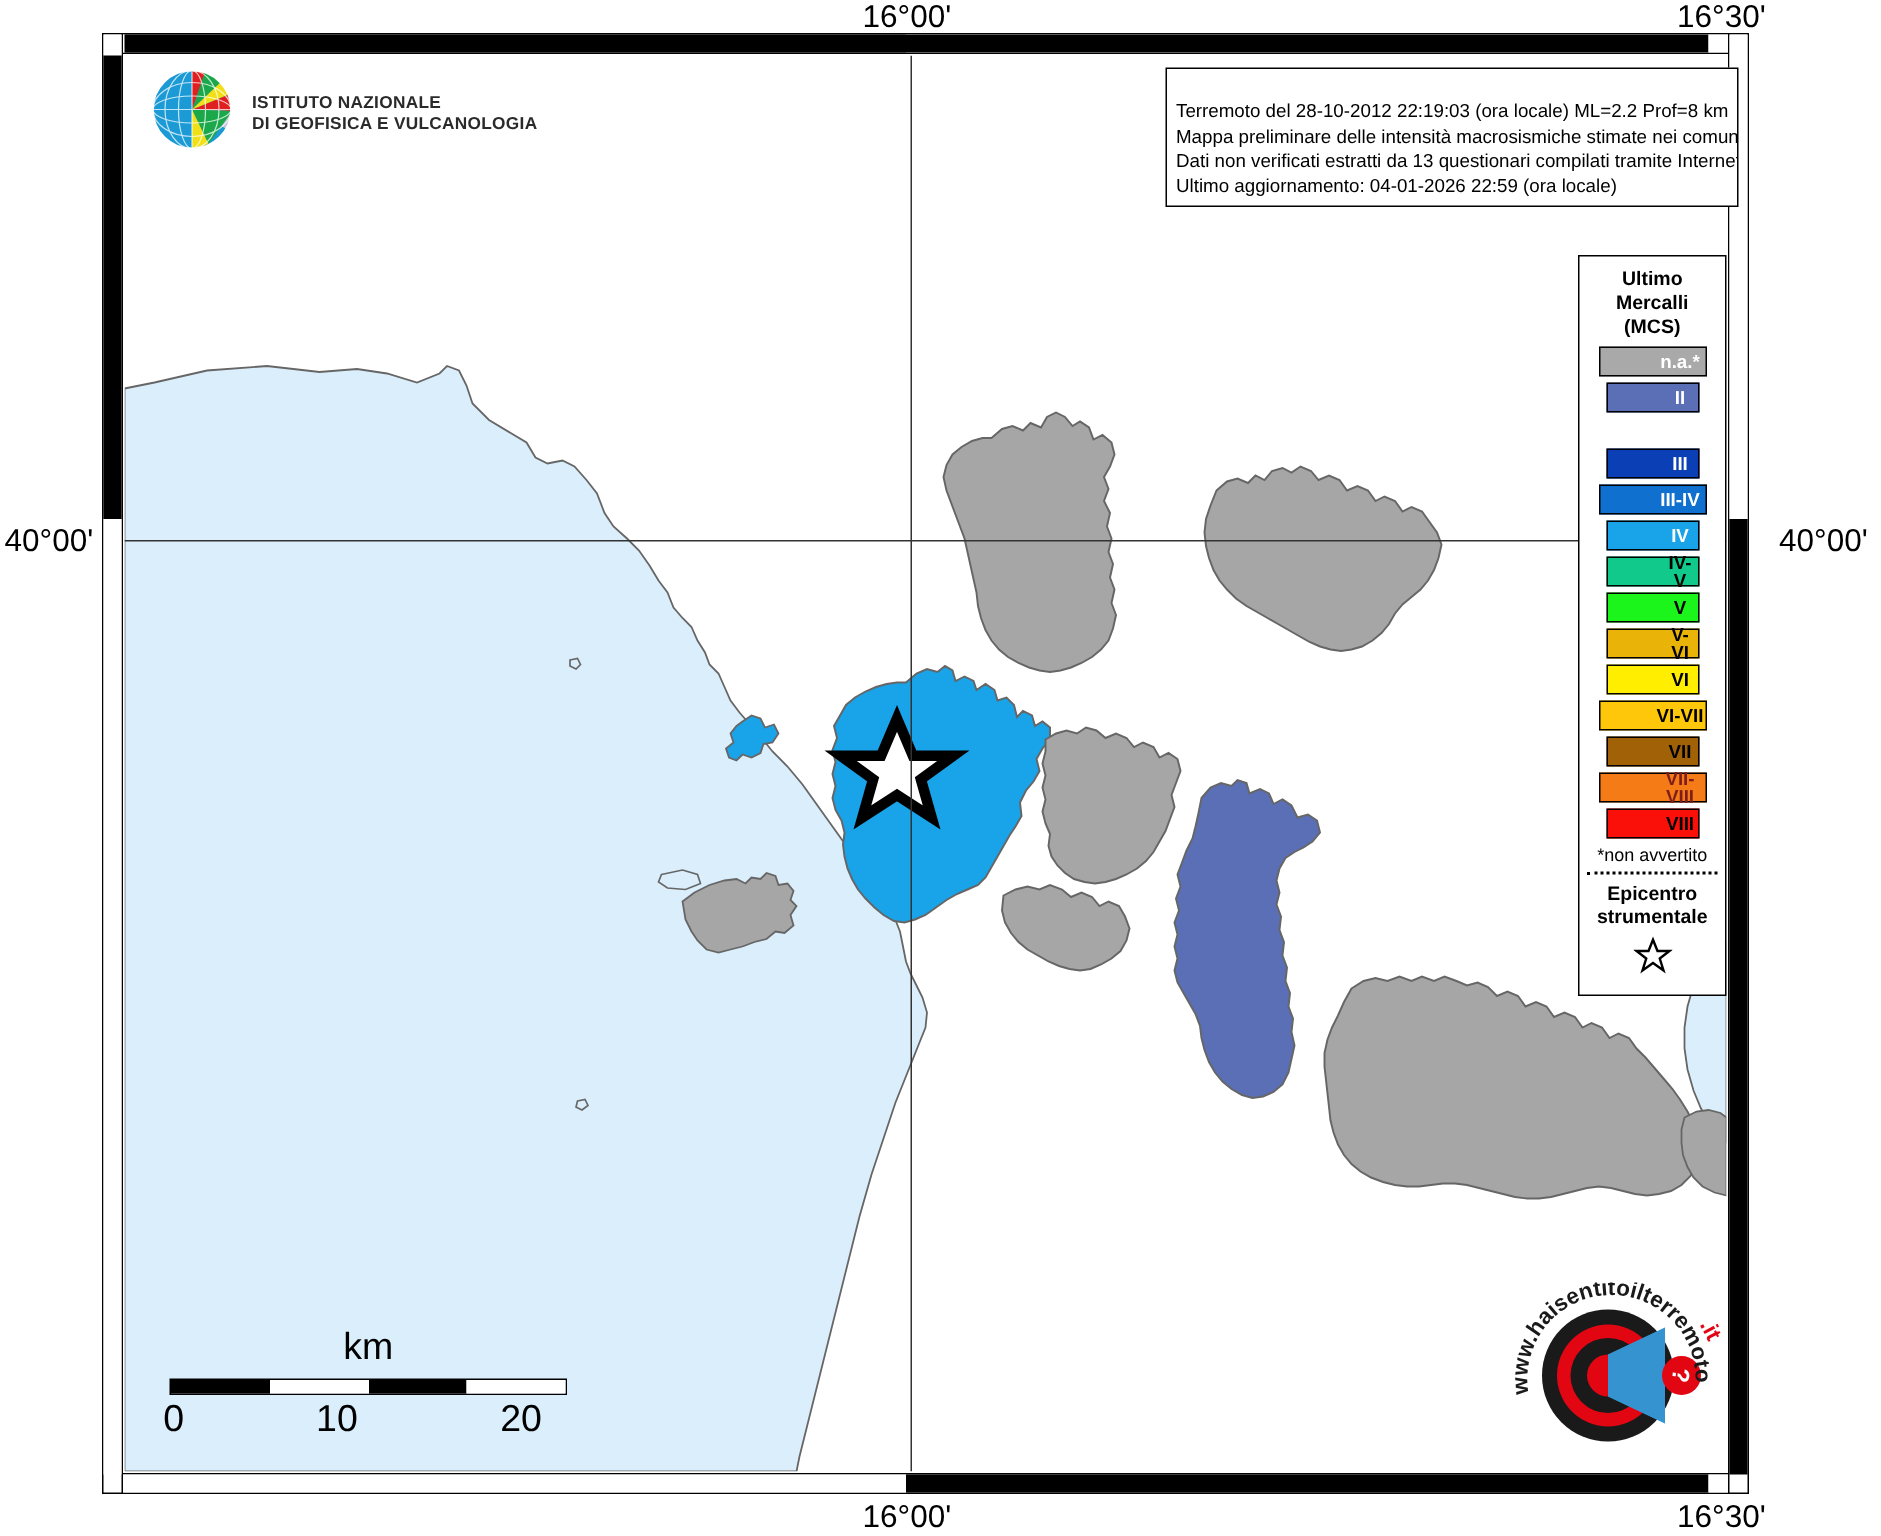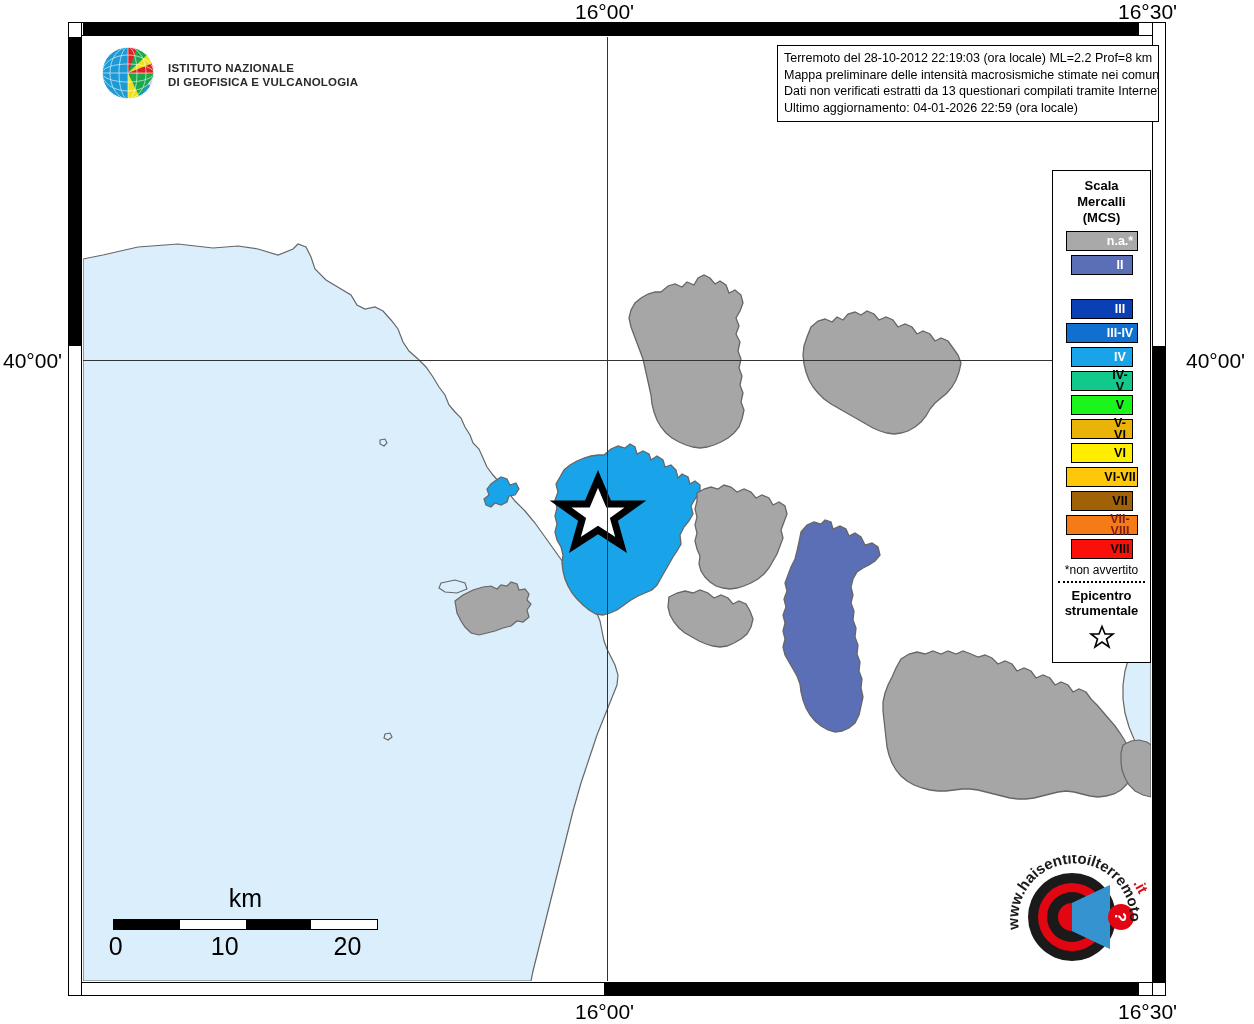--- a/index.html
+++ b/index.html
@@ -25,21 +25,21 @@
   #plot{position:absolute;left:83px;top:37px;width:1068px;height:944px;overflow:hidden;}
   #plot svg{display:block;}
 
   
   .grat{position:absolute;background:#333;}
   .grat-v{width:1px;top:0;height:944px;}
   .grat-h{height:1px;left:0;width:1068px;}
 
   
   #info-box{position:absolute;left:777px;top:45px;width:382px;
-            background:#fff;border:1px solid #000;padding:4px 5px 5px 6px;
+            background:#fff;border:1px solid #000;padding:20px 5px 5px 6px;
             box-sizing:border-box;font-size:12.5px;line-height:16.5px;color:#000;
             overflow:hidden;white-space:nowrap;}
 
   
   #ingv-logo{position:absolute;left:99px;top:44px;display:flex;align-items:center;gap:11px;}
   #ingv-logo .txt{font-size:11.5px;font-weight:bold;line-height:14px;color:#2a2a2a;
                   letter-spacing:.2px;}
 
   
   #legend{position:absolute;left:1052px;top:170px;width:99px;
@@ -253,21 +253,21 @@
 
 <div id="info-box">
   <div>Terremoto del 28-10-2012 22:19:03 (ora locale) ML=2.2 Prof=8 km</div>
   <div>Mappa preliminare delle intensità macrosismiche stimate nei comuni</div>
   <div>Dati non verificati estratti da 13 questionari compilati tramite Internet.</div>
   <div>Ultimo aggiornamento: 04-01-2026 22:59 (ora locale)</div>
 </div>
 
 <div id="legend">
   <div class="lg-title">
-    <div>Scala</div>
+    <div>Ultimo</div>
     <div>Mercalli</div>
     <div>(MCS)</div>
   </div>
   <div id="legend-swatches">
       <div class="swatch wide" style="background: rgb(169, 169, 169); color: rgb(255, 255, 255);">n.a.*</div>
       <div class="swatch" style="background: rgb(90, 111, 181); color: rgb(255, 255, 255);">II</div>
       <div class="swatch" style="background: rgb(11, 63, 181); color: rgb(255, 255, 255); margin-top: 24px;">III</div>
       <div class="swatch wide" style="background: rgb(16, 112, 207); color: rgb(255, 255, 255);">III-IV</div>
       <div class="swatch" style="background: rgb(25, 163, 232); color: rgb(255, 255, 255);">IV</div>
       <div class="swatch" style="background: rgb(16, 201, 138); color: rgb(0, 0, 0);">IV-V</div>

